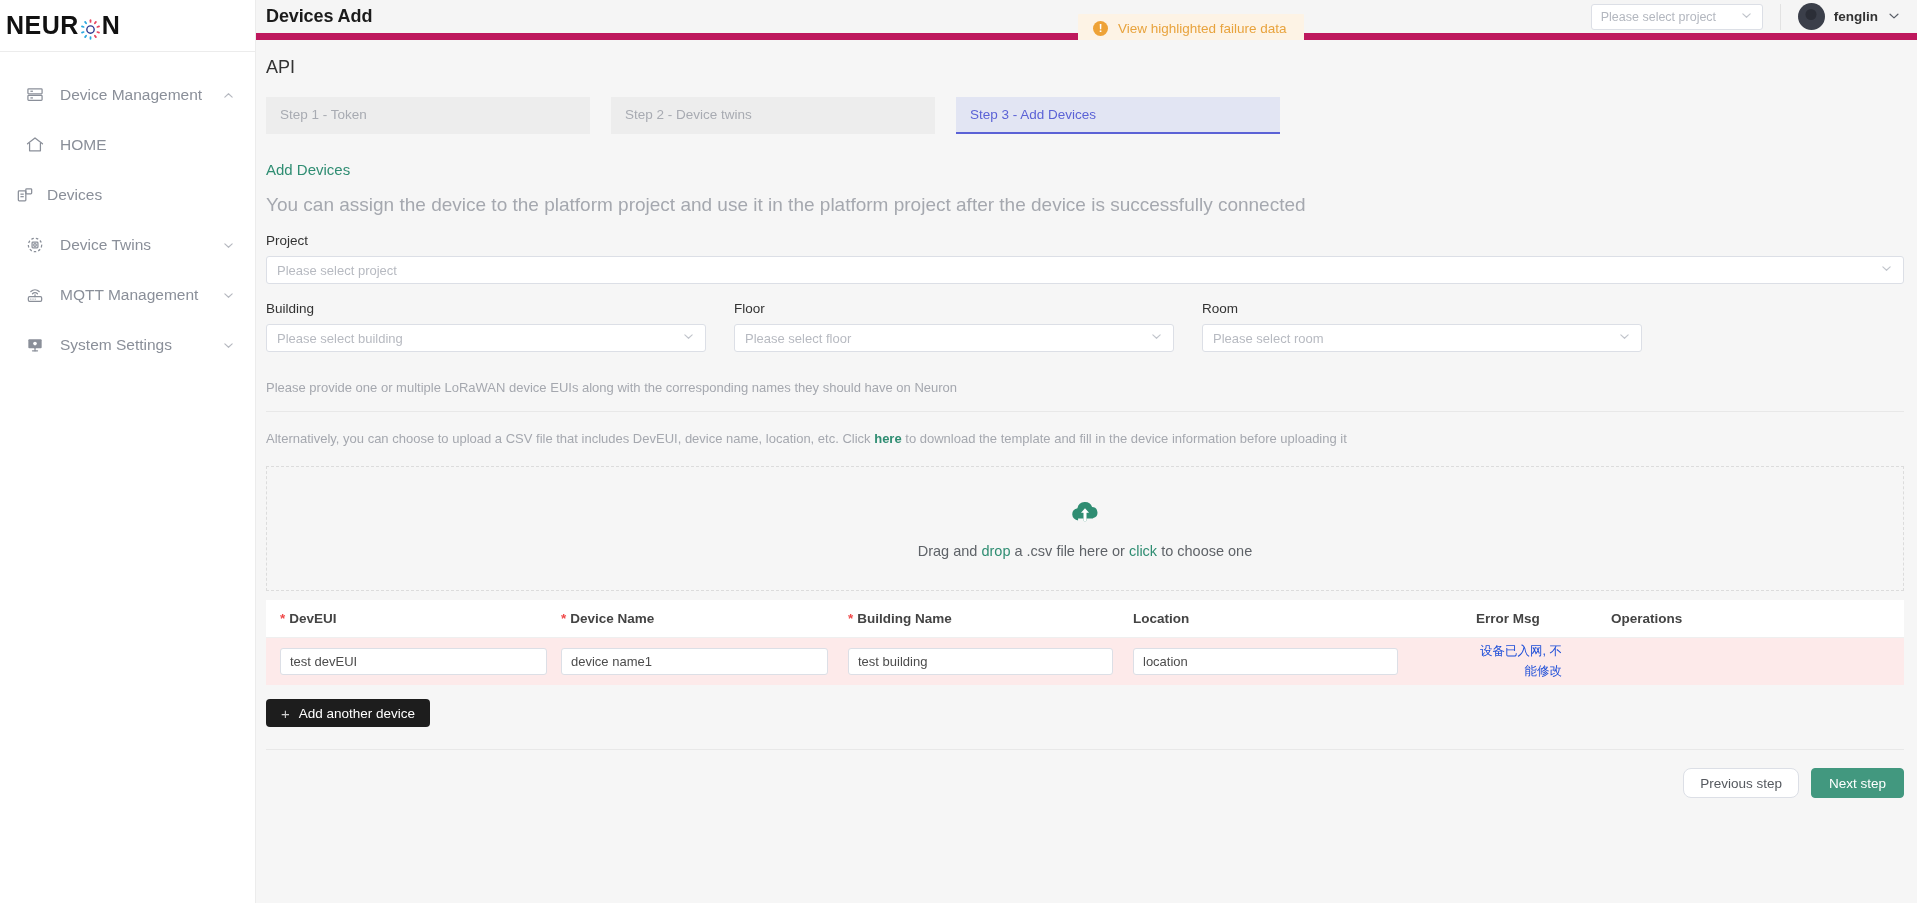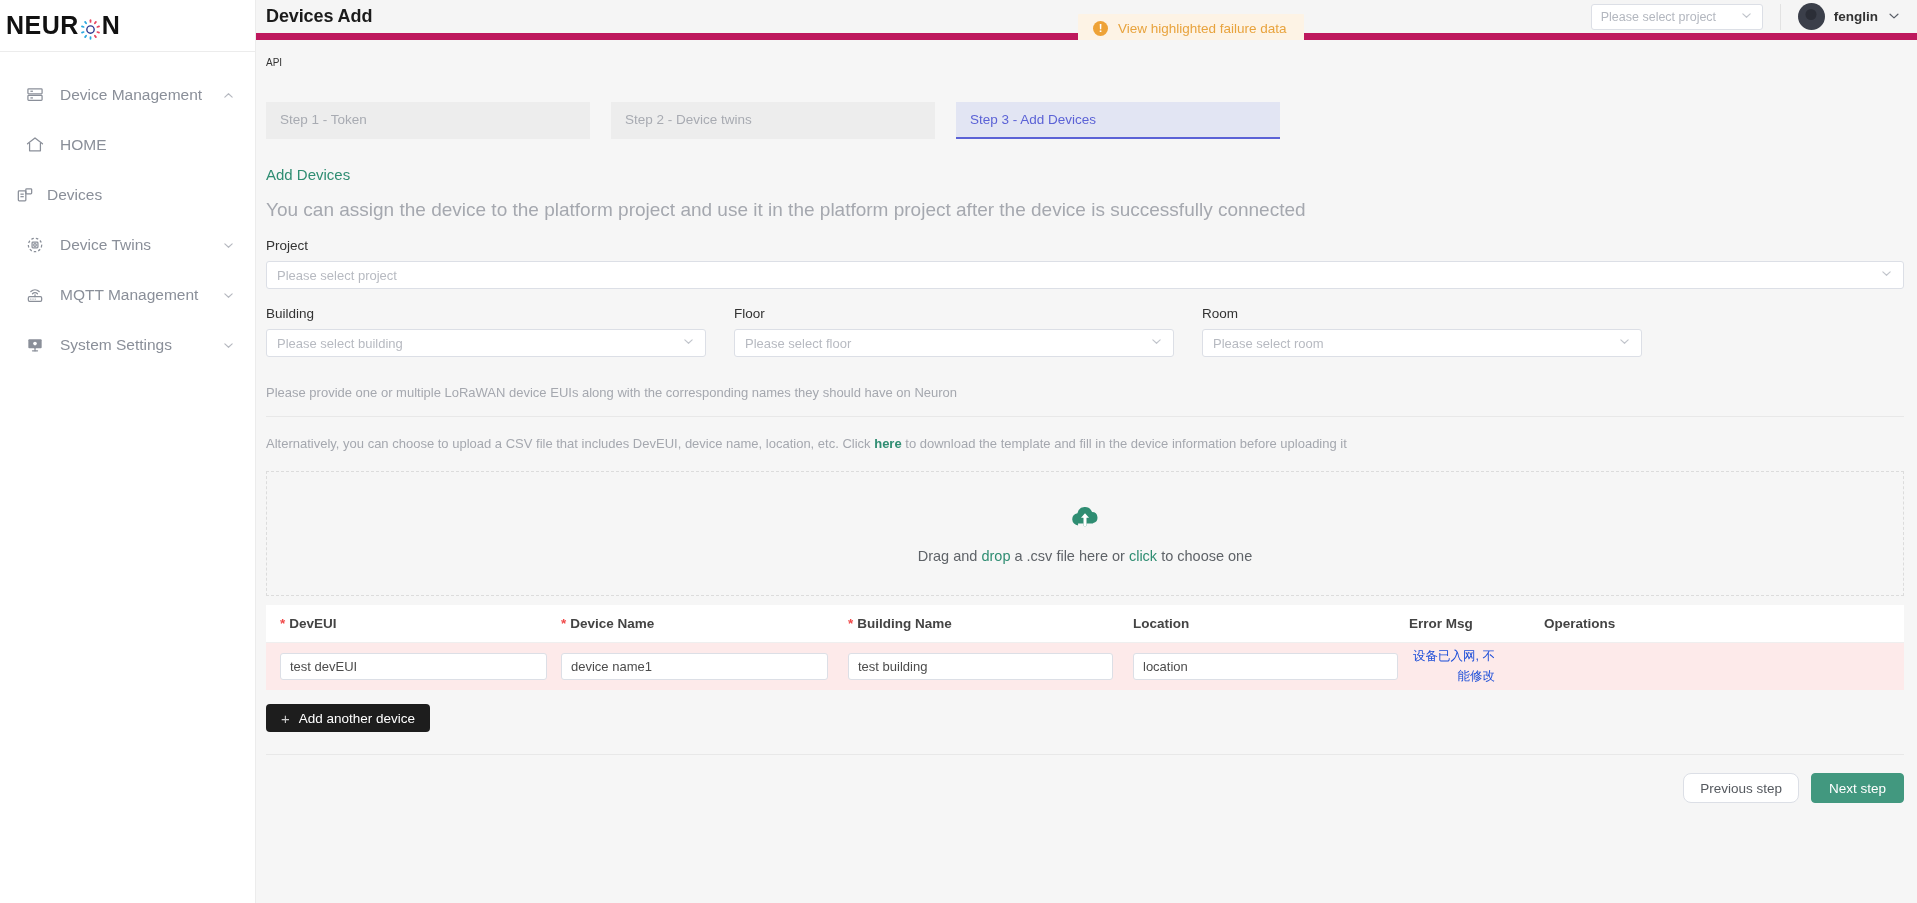--- a/index.html
+++ b/index.html
@@ -111,21 +111,21 @@
   .user-name { font-size: 13.5px; color: #333; font-weight: bold; }
   .caret { color: #8a8f99; font-size: 11px; }
 
   
   .content {
     flex: 1 1 auto; background: #f6f6f6;
     padding: 0 12px 0 0;
     overflow: hidden; position: relative;
   }
   .content-inner { padding: 17px 0 0 10px; }
-  .api-label { font-size: 10px; color: #333; margin: 0 0 34px 0; }
+  .api-label { font-size: 18px; color: #333; margin: 0 0 19px 0; }
 
   
   .steps { display: flex; gap: 21px; padding-right: 625px; }
   .step {
     flex: 1 1 0; height: 37px;
     background: #ededed; color: #a8abb2;
     font-size: 13.5px; display: flex; align-items: center;
     padding-left: 14px; cursor: pointer;
     border-bottom: 2px solid transparent;
   }
@@ -171,21 +171,21 @@
     font-size: 13.5px; color: #444; font-weight: bold;
     border-bottom: 1px solid #efefef;
   }
   .tbl-row {
     display: flex; align-items: center; height: 47px;
     background: #fdeaea;
   }
   .c1 { width: 295px; padding-left: 14px; }
   .c2 { width: 287px; }
   .c3 { width: 285px; }
-  .c4 { width: 276px; }
+  .c4 { width: 343px; }
   .c5 { width: 135px; }
   .c6 { width: 120px; }
   .req { color: #f04a4a; margin-right: 4px; }
   .inp {
     width: 267px; height: 27px;
     border: 1px solid #dcdfe6; border-radius: 3px; background: #fff;
     font-size: 13px; color: #4c4c4c; padding: 0 9px;
     font-family: "Liberation Sans", sans-serif;
     outline: none;
   }

